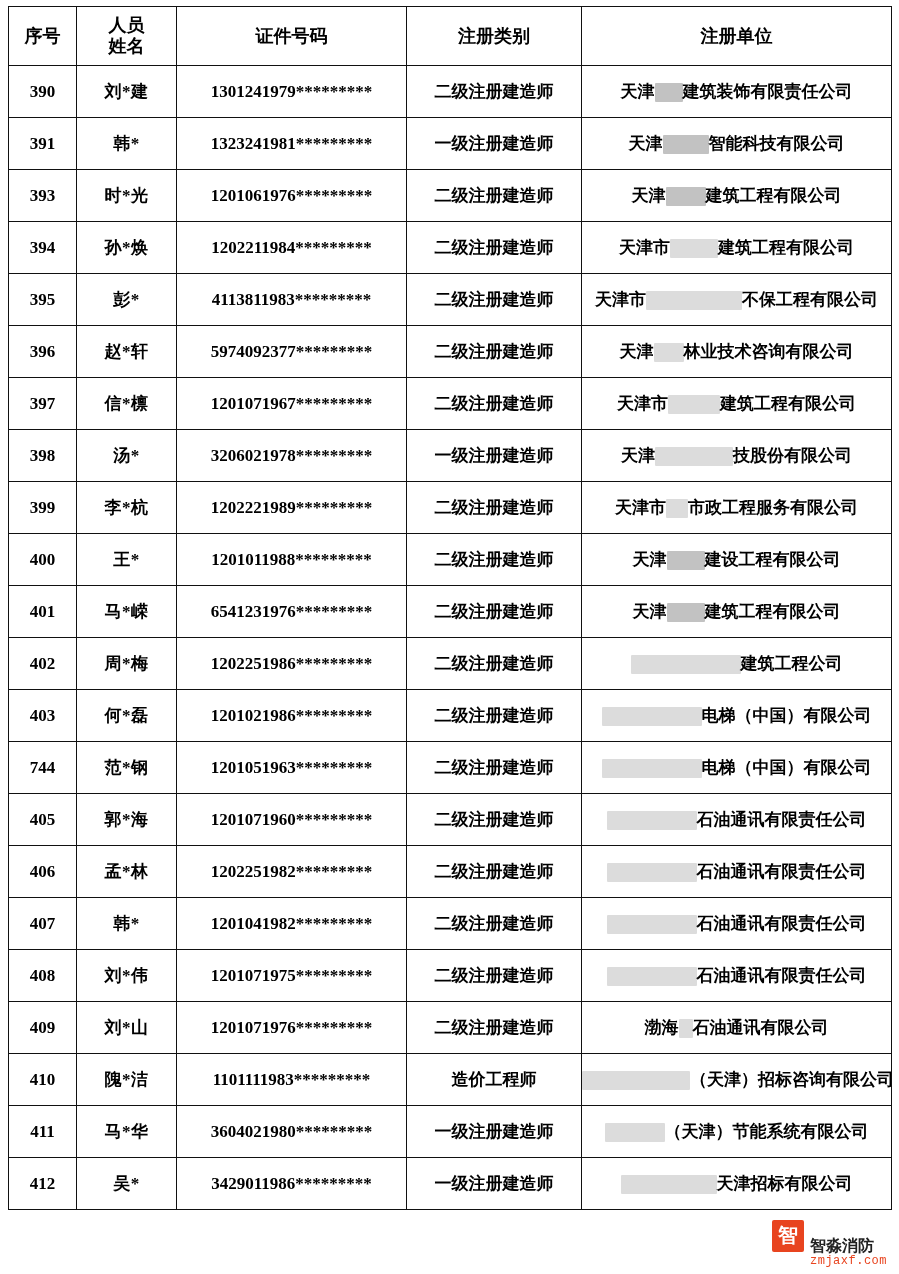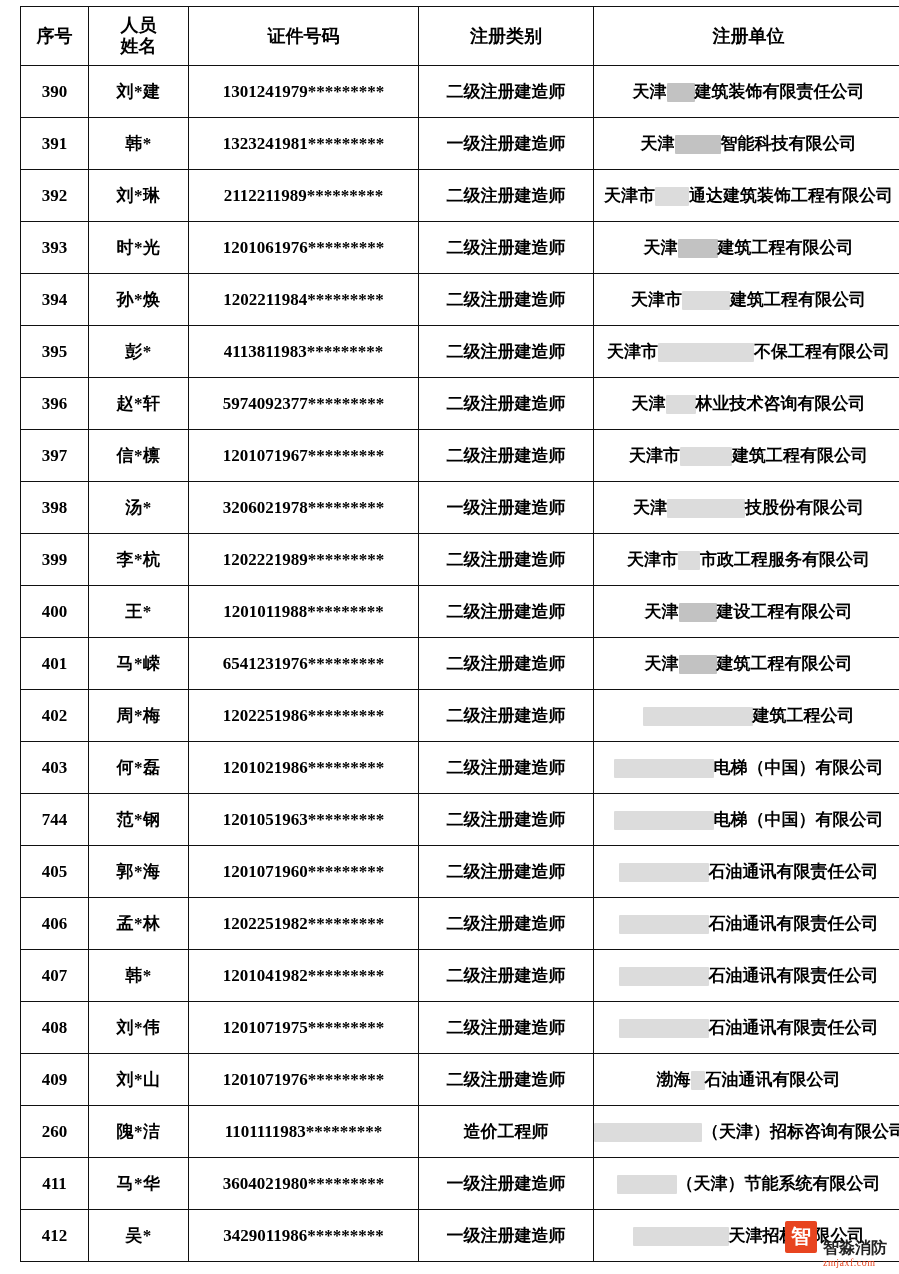--- a/index.html
+++ b/index.html
@@ -13,21 +13,21 @@
     font-family: "Liberation Serif", "DejaVu Serif", serif;
     color: #000000;
     position: relative;
     overflow: hidden;
   }
   .page {
     width: 899px;
     height: 1274px;
     position: relative;
     box-sizing: border-box;
-    padding: 6px 8px 0 20px;
+    padding: 6px 8px 0 8px;
   }
   table.reg-table {
     border-collapse: collapse;
     width: 883px;
     table-layout: fixed;
   }
   table.reg-table th,
   table.reg-table td {
     border: 1px solid #111111;
     text-align: center;
@@ -107,23 +107,23 @@
     line-height: 1.1;
   }
   .wm-title {
     font-size: 16px;
     font-weight: bold;
     color: #222222;
     font-family: "Liberation Sans", sans-serif;
     margin-top: 34px;
   }
   .wm-sub {
-    font-size: 10px;
+    font-size: 12px;
     color: #e8441f;
-    font-family: Liberation Serif, serif;
+    font-family: Liberation Mono, monospace;
     letter-spacing: 0.5px;
   }
 </style>
 </head>
 <body>
 
 <div class="page">
 
   <table class="reg-table">
     <colgroup>
@@ -156,27 +156,20 @@
           <td class="cell-org"><span class="org-inner"><span>天津</span><span class="redact dark" style="width: 28px;"></span><span>建筑装饰有限责任公司</span></span></td>
         </tr>
         <tr>
           <td class="cell-idx">391</td>
           <td class="cell-name">韩*</td>
           <td class="cell-id">1323241981*********</td>
           <td class="cell-type">一级注册建造师</td>
           <td class="cell-org"><span class="org-inner"><span>天津</span><span class="redact dark" style="width: 46px;"></span><span>智能科技有限公司</span></span></td>
         </tr>
         <tr>
-          <td class="cell-idx">392</td>
-          <td class="cell-name">刘*琳</td>
-          <td class="cell-id">2112211989*********</td>
-          <td class="cell-type">二级注册建造师</td>
-          <td class="cell-org"><span class="org-inner"><span>天津市</span><span class="redact light" style="width: 34px;"></span><span>通达建筑装饰工程有限公司</span></span></td>
-        </tr>
-        <tr>
           <td class="cell-idx">393</td>
           <td class="cell-name">时*光</td>
           <td class="cell-id">1201061976*********</td>
           <td class="cell-type">二级注册建造师</td>
           <td class="cell-org"><span class="org-inner"><span>天津</span><span class="redact dark" style="width: 40px;"></span><span>建筑工程有限公司</span></span></td>
         </tr>
         <tr>
           <td class="cell-idx">394</td>
           <td class="cell-name">孙*焕</td>
           <td class="cell-id">1202211984*********</td>
@@ -282,21 +275,21 @@
           <td class="cell-org"><span class="org-inner"><span></span><span class="redact light" style="width: 90px;"></span><span>石油通讯有限责任公司</span></span></td>
         </tr>
         <tr>
           <td class="cell-idx">409</td>
           <td class="cell-name">刘*山</td>
           <td class="cell-id">1201071976*********</td>
           <td class="cell-type">二级注册建造师</td>
           <td class="cell-org"><span class="org-inner"><span>渤海</span><span class="redact light" style="width: 14px;"></span><span>石油通讯有限公司</span></span></td>
         </tr>
         <tr>
-          <td class="cell-idx">260</td>
+          <td class="cell-idx">410</td>
           <td class="cell-name">隗*洁</td>
           <td class="cell-id">1101111983*********</td>
           <td class="cell-type">造价工程师</td>
           <td class="cell-org"><span class="org-inner"><span></span><span class="redact light" style="width: 108px;"></span><span>（天津）招标咨询有限公司</span></span></td>
         </tr>
         <tr>
           <td class="cell-idx">411</td>
           <td class="cell-name">马*华</td>
           <td class="cell-id">3604021980*********</td>
           <td class="cell-type">一级注册建造师</td>

